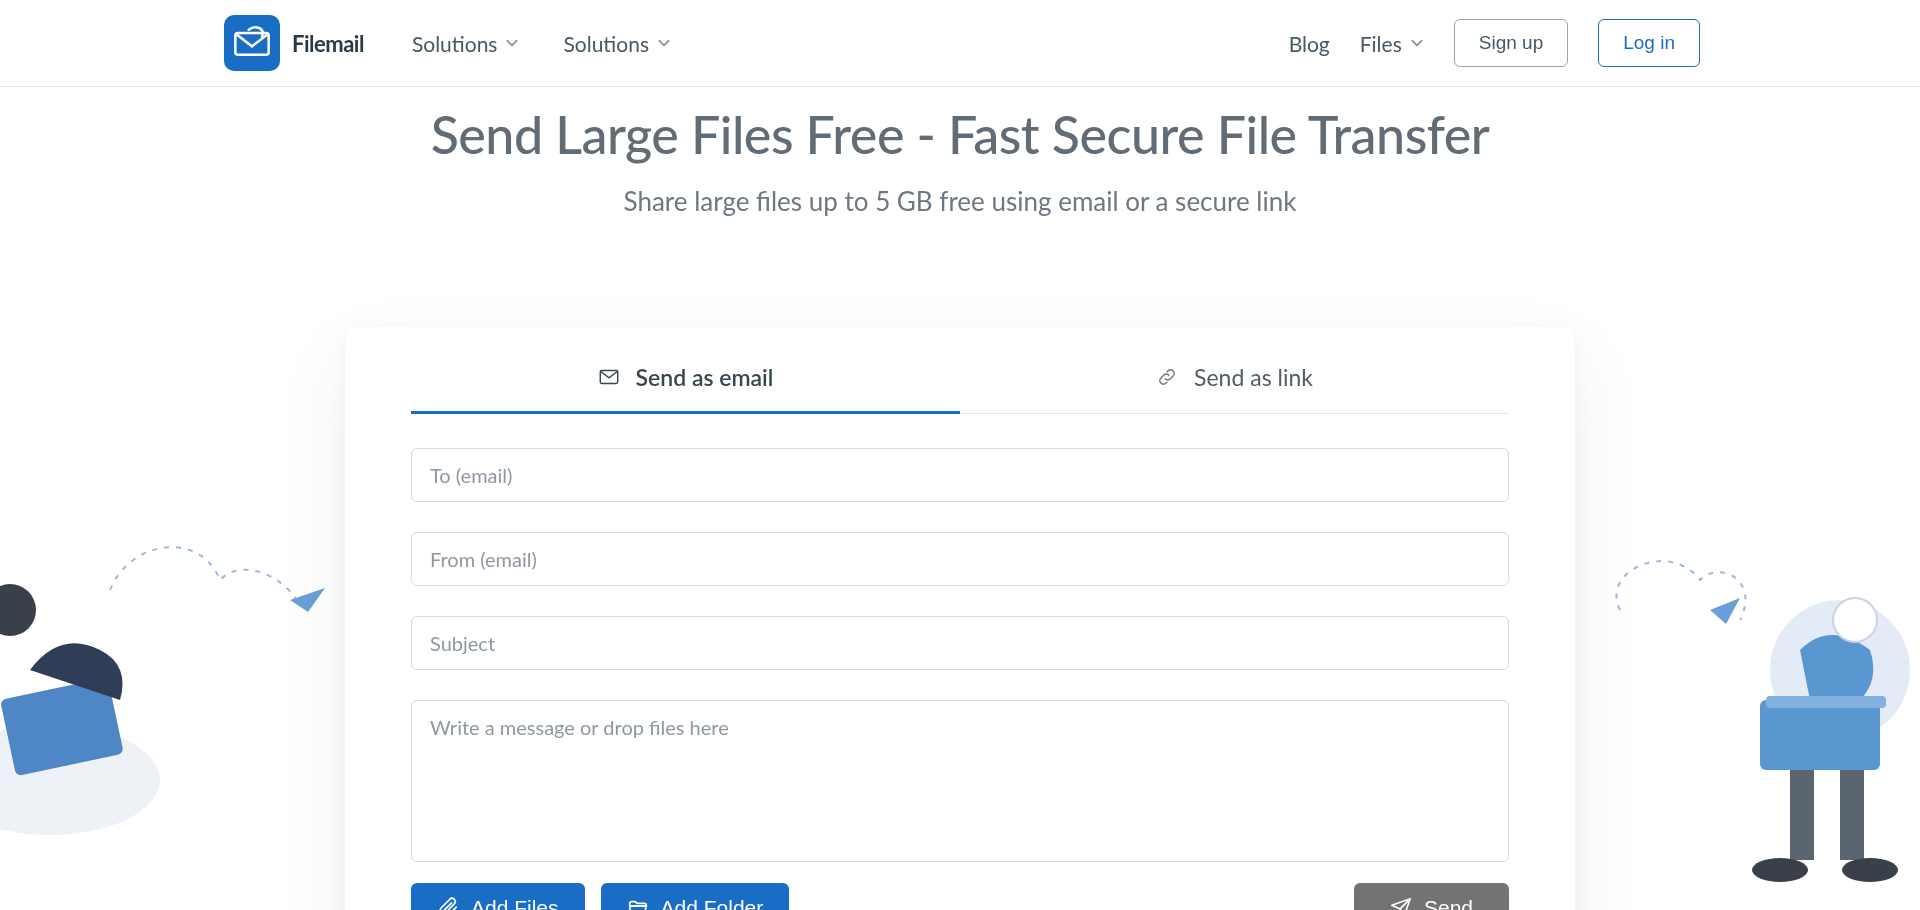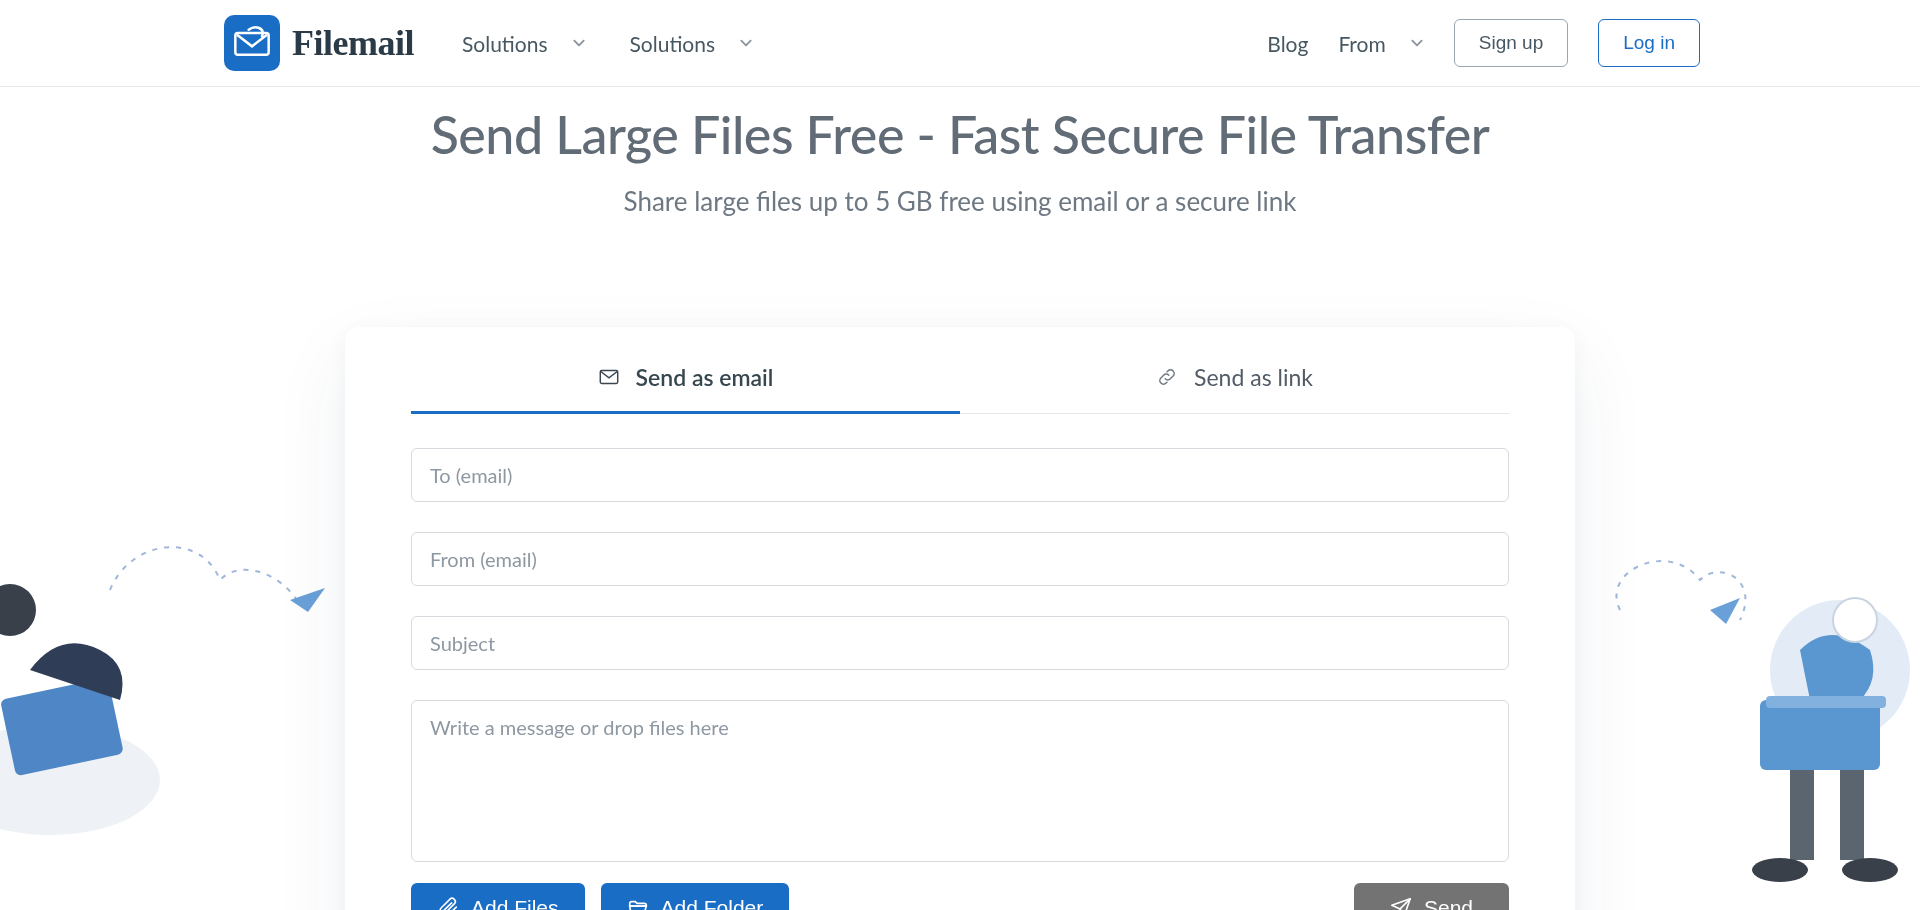--- a/index.html
+++ b/index.html
@@ -39,35 +39,34 @@
     width: 56px;
     height: 56px;
     background: #1a6dc4;
     border-radius: 10px;
     display: flex;
     align-items: center;
     justify-content: center;
     position: relative;
   }
   .logo-text {
-    font-size: 36px;
+    font-size: 22px;
     font-weight: 700;
     color: #2a3a46;
     letter-spacing: -0.5px;
-    font-family: Liberation Serif, serif;
   }
   .nav-links {
     display: flex;
     align-items: center;
     gap: 44px;
   }
   .nav-item {
     display: flex;
     align-items: center;
-    gap: 24px;
+    gap: 8px;
     font-size: 21px;
     font-weight: 400;
     color: #475862;
     cursor: pointer;
   }
   .chev {
     width: 14px;
     height: 14px;
     display: inline-flex;
     align-items: center;
@@ -291,21 +290,21 @@
           <svg width="14" height="14" viewBox="0 0 12 12">
               <path d="M2 4 L6 8 L10 4" stroke="#8a949e" stroke-width="1.6" fill="none" stroke-linecap="round" stroke-linejoin="round"></path>
             </svg>
         </span>
       </div>
     </div>
   </div>
   <div class="nav-right">
     <a class="nav-link-simple">Blog</a>
     <div class="nav-item">
-      <span>From</span>
+      <span>Files</span>
       <span class="chev">
         <svg width="14" height="14" viewBox="0 0 12 12">
             <path d="M2 4 L6 8 L10 4" stroke="#8a949e" stroke-width="1.6" fill="none" stroke-linecap="round" stroke-linejoin="round"></path>
           </svg>
       </span>
     </div>
     <button class="btn-outline">Sign up</button>
     <button class="btn-outline primary">Log in</button>
   </div>
 </div>

